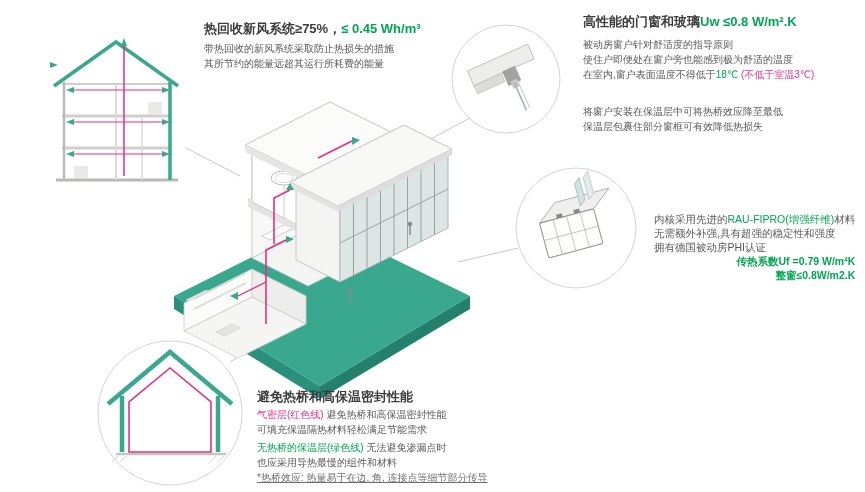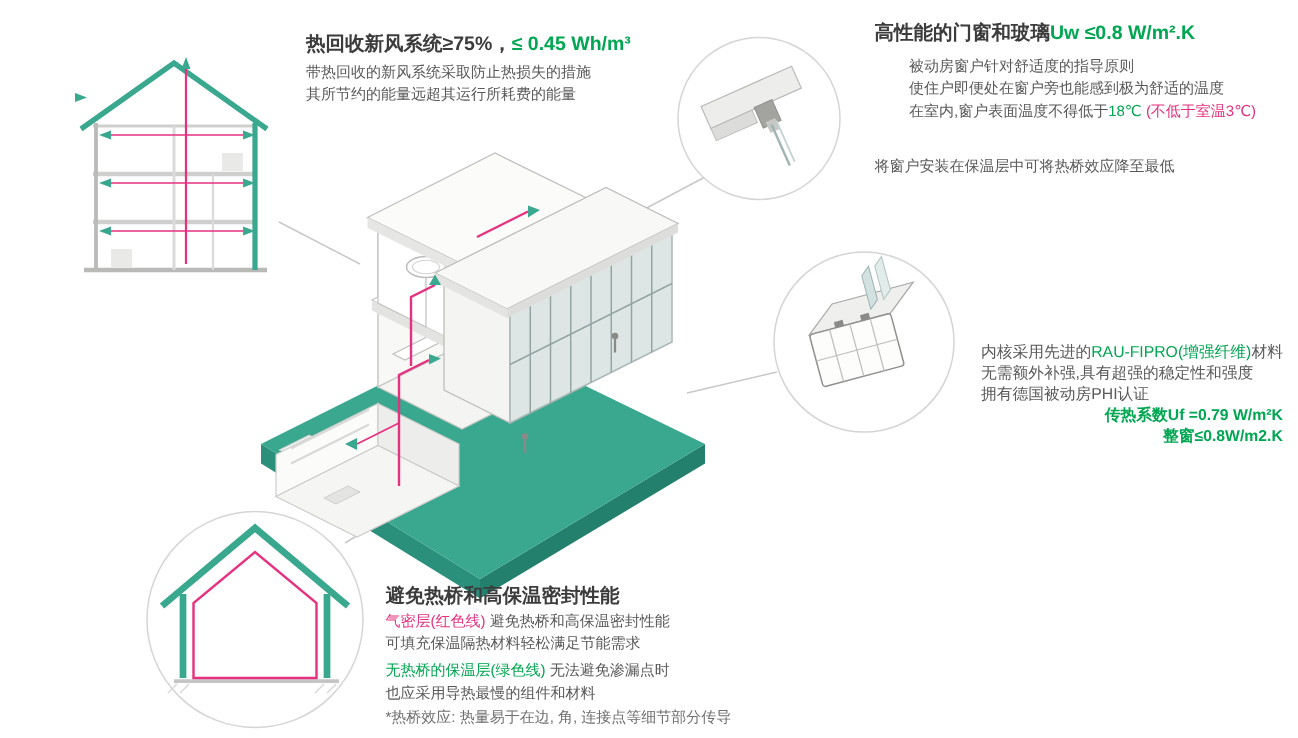--- a/index.html
+++ b/index.html
@@ -3,22 +3,22 @@
 <meta charset="utf-8">
 <style>
   * { margin:0; padding:0; box-sizing:border-box; }
   html,body { width:865px; height:492px; background:#ffffff; overflow:hidden;
               font-family:"Liberation Sans","DejaVu Sans",sans-serif; }
   .abs { position:absolute; }
   .stage { position:relative; width:865px; height:392px; background:#fff;padding-left:35px; }
   .t-title { font-size:13px; font-weight:bold; color:#3c3c3c; white-space:nowrap; }
   .t-body  { font-size:10px; color:#595959; line-height:15px; white-space:nowrap; }
   .t-body div { white-space:nowrap; }
-  .t-small { font-size:10px; color:#6f6f6f; white-space:nowrap; }
-  .profile-body { font-size:10.5px; color:#595959; line-height:14px; white-space:nowrap;margin-top:16px; }
+  .t-small { font-size:10px; color:#6f6f6f; white-space:nowrap;text-decoration:underline; }
+  .profile-body { font-size:10.5px; color:#595959; line-height:14px; white-space:nowrap; }
   .green { color:#00a651; }
   .pink  { color:#e5317f; }
   .bold  { font-weight:bold;text-align:right; }
   svg { display:block; }
 </style>
 </head>
 <body>
 
 <div class="stage">
 
@@ -187,29 +187,30 @@
     <span>热回收新风系统≥75%，</span><span class="green">≤ 0.45 Wh/m³</span>
   </div>
   <div class="abs t-body" style="left:204px;top:41px">
     <div>带热回收的新风系统采取防止热损失的措施</div>
     <div>其所节约的能量远超其运行所耗费的能量</div>
   </div>
 
   <div class="abs t-title" style="left:583px;top:13px">
     <span>高性能的门窗和玻璃</span><span class="green">Uw ≤0.8 W/m².K</span>
   </div>
-  <div class="abs t-body" style="left:606px;top:37px">
+  <div class="abs t-body" style="left:583px;top:37px">
     <div>被动房窗户针对舒适度的指导原则</div>
     <div>使住户即便处在窗户旁也能感到极为舒适的温度</div>
     <div>
       <span>在室内,窗户表面温度不得低于</span><span class="green">18℃</span><span class="pink"> (不低于室温3℃)</span>
     </div>
   </div>
   <div class="abs t-body" style="left:583px;top:104px">
     <div>将窗户安装在保温层中可将热桥效应降至最低</div>
+    <div>保温层包裹住部分窗框可有效降低热损失</div>
   </div>
 
   <div class="abs profile-body" style="left:654px;top:212px">
     <div>
       <span>内核采用先进的</span><span class="green">RAU-FIPRO(增强纤维)</span><span>材料</span>
     </div>
     <div>无需额外补强,具有超强的稳定性和强度</div>
     <div>拥有德国被动房PHI认证</div>
     <div class="green bold">传热系数Uf =0.79 W/m²K</div>
     <div class="green bold">整窗≤0.8W/m2.K</div>

